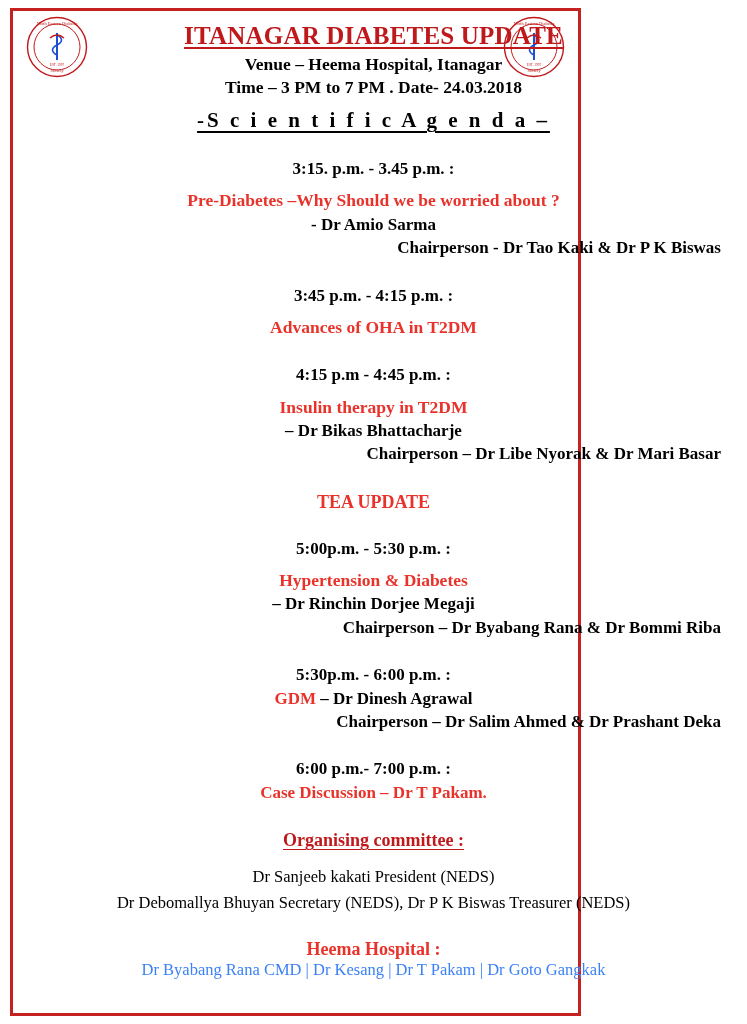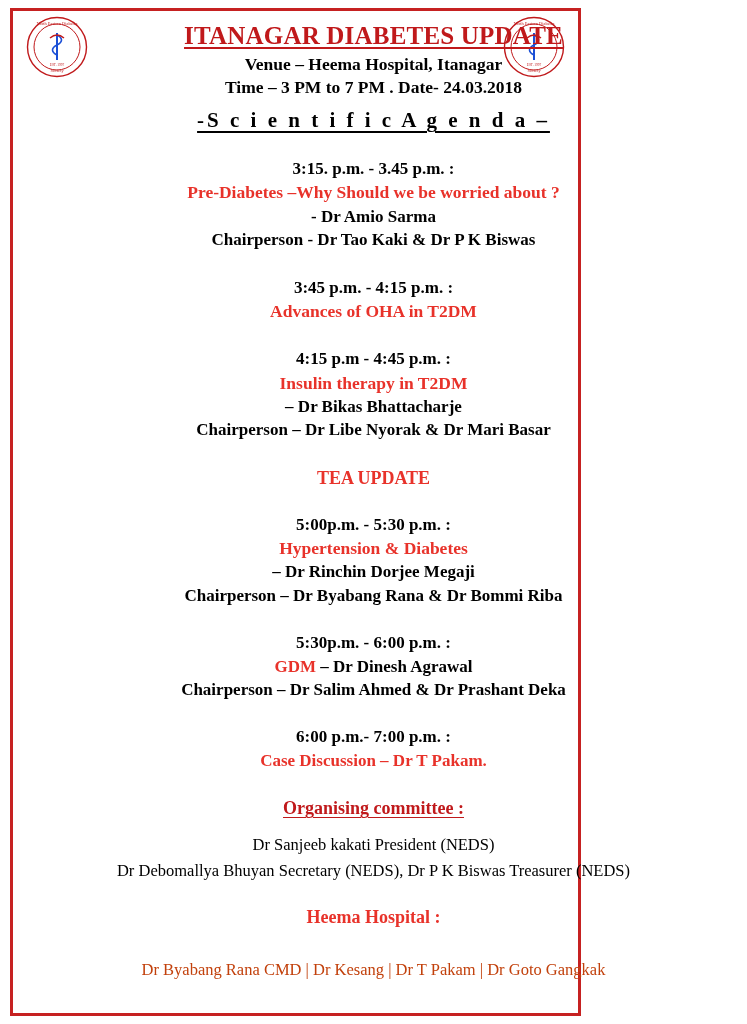--- a/index.html
+++ b/index.html
@@ -81,30 +81,32 @@
   }
   .session .slot {
     font-size: 17px;
     font-weight: bold;
     color: #000000;
   }
   .session .topic {
     font-size: 17.5px;
     font-weight: bold;
     color: #e8322a;
+    margin-top: 8px;
   }
   .session .speaker {
     font-size: 17px;
     font-weight: bold;
     color: #000000;
   }
   .session .chair {
     font-size: 17px;
     font-weight: bold;
     color: #000000;
+    text-align: right;
   }
   .tea-break {
     margin-top: 26px;
     font-size: 18px;
     font-weight: bold;
     color: #e8322a;
   }
   .gdm-line .topic-inline {
     color: #e8322a;
   }
@@ -123,23 +125,23 @@
     line-height: 1.45;
   }
   .org-line.second { margin-top: 2px; }
   .hospital-heading {
     margin-top: 24px;
     font-size: 18px;
     font-weight: bold;
     color: #e8322a;
   }
   .hospital-line {
-    margin-top: 32px;
+    margin-top: 0;
     font-size: 16.5px;
-    color: #c2410c;
+    color: #3b82f6;
   }
 </style>
 </head>
 <body>
 
 <div class="poster">
   <div class="border-outer"></div>
 
   <div class="logo left">
     <svg width="62" height="62" viewBox="0 0 62 62" xmlns="http://www.w3.org/2000/svg">

